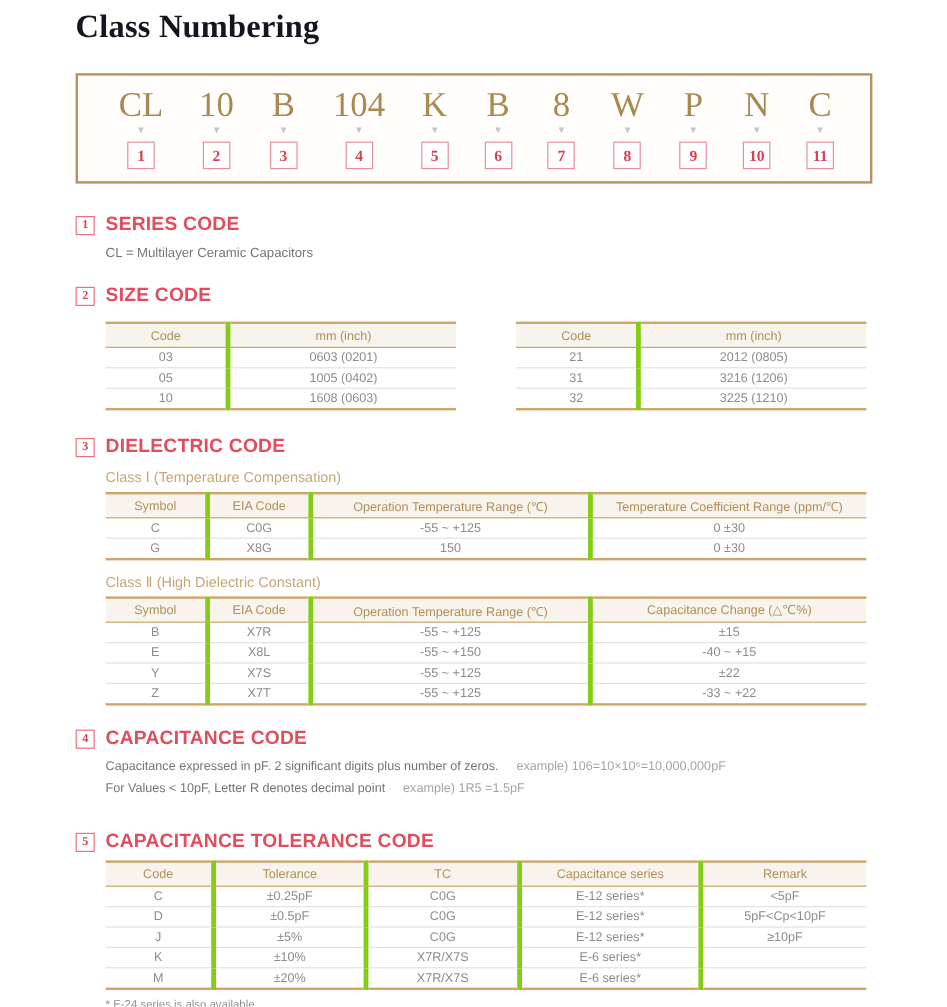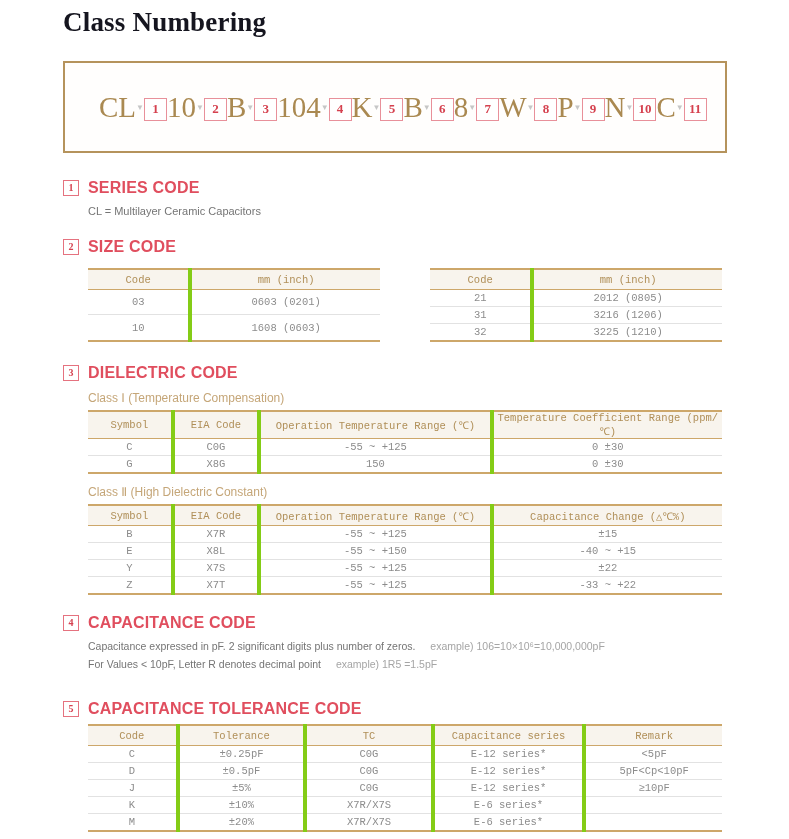--- a/index.html
+++ b/index.html
@@ -17,21 +17,21 @@
     font-size:27px;font-weight:bold;color:#15151f;line-height:34px;
     letter-spacing:0.2px;
   }
 
   
   .pn-box{
     margin-top:22px;height:88px;border:2px solid #b5935c;background:#fffefd;
     display:flex;align-items:center;justify-content:space-between;
     padding:0 30px 0 34px;box-sizing:content-box;
   }
-  .token-col{display:flex;flex-direction:row;align-items:center;}
+  .token-col{display:flex;flex-direction:column;align-items:center;}
   .token-text{
     font-family:"Liberation Serif","DejaVu Serif",serif;
     font-size:29px;color:#aa8951;line-height:30px;
   }
   .token-arrow{font-size:8px;color:#c6c6c6;line-height:10px;margin-top:1px;}
   .token-numbox{
     margin-top:4px;width:21px;height:21px;border:1px solid #e8909a;background:#fff;
     display:flex;align-items:center;justify-content:center;
     font-family:"Liberation Serif","DejaVu Serif",serif;
     font-size:13px;font-weight:bold;color:#d5414f;
@@ -50,21 +50,21 @@
     font-size:16px;font-weight:bold;color:#e04e5e;letter-spacing:0.2px;line-height:17px;
   }
   .sec-body{margin-left:25px;}
   .plain-text{font-size:11px;color:#757575;}
   .sub-title{font-size:12px;color:#c5a678;}
 
   
   table{
     border-collapse:collapse;
     border-top:2px solid #cda76a;border-bottom:2px solid #cda76a;
-    font-size:10.5px;table-layout:fixed;font-family:Liberation Mono, monospace;
+    font-size:10.5px;table-layout:fixed;
   }
   thead th{
     height:19px;background:#f8f4ed;color:#b08f58;font-weight:normal;
     border-bottom:1px solid #cda76a;text-align:center;padding:0 2px;
   }
   tbody td{
     height:16px;color:#8c8c8c;text-align:center;
     border-bottom:1px solid #e2e2e2;padding:0 2px;
   }
   tbody tr:last-child td{border-bottom:none;}
@@ -192,20 +192,24 @@
               <th>Code</th>
               <th>mm (inch)</th>
             </tr>
           </thead>
           <tbody>
             <tr>
               <td>03</td>
               <td>0603 (0201)</td>
             </tr>
             <tr>
+              <td>05</td>
+              <td>1005 (0402)</td>
+            </tr>
+            <tr>
               <td>10</td>
               <td>1608 (0603)</td>
             </tr>
           </tbody>
         </table>
       <table class="tbl-size">
           <thead>
             <tr>
               <th>Code</th>
               <th>mm (inch)</th>

